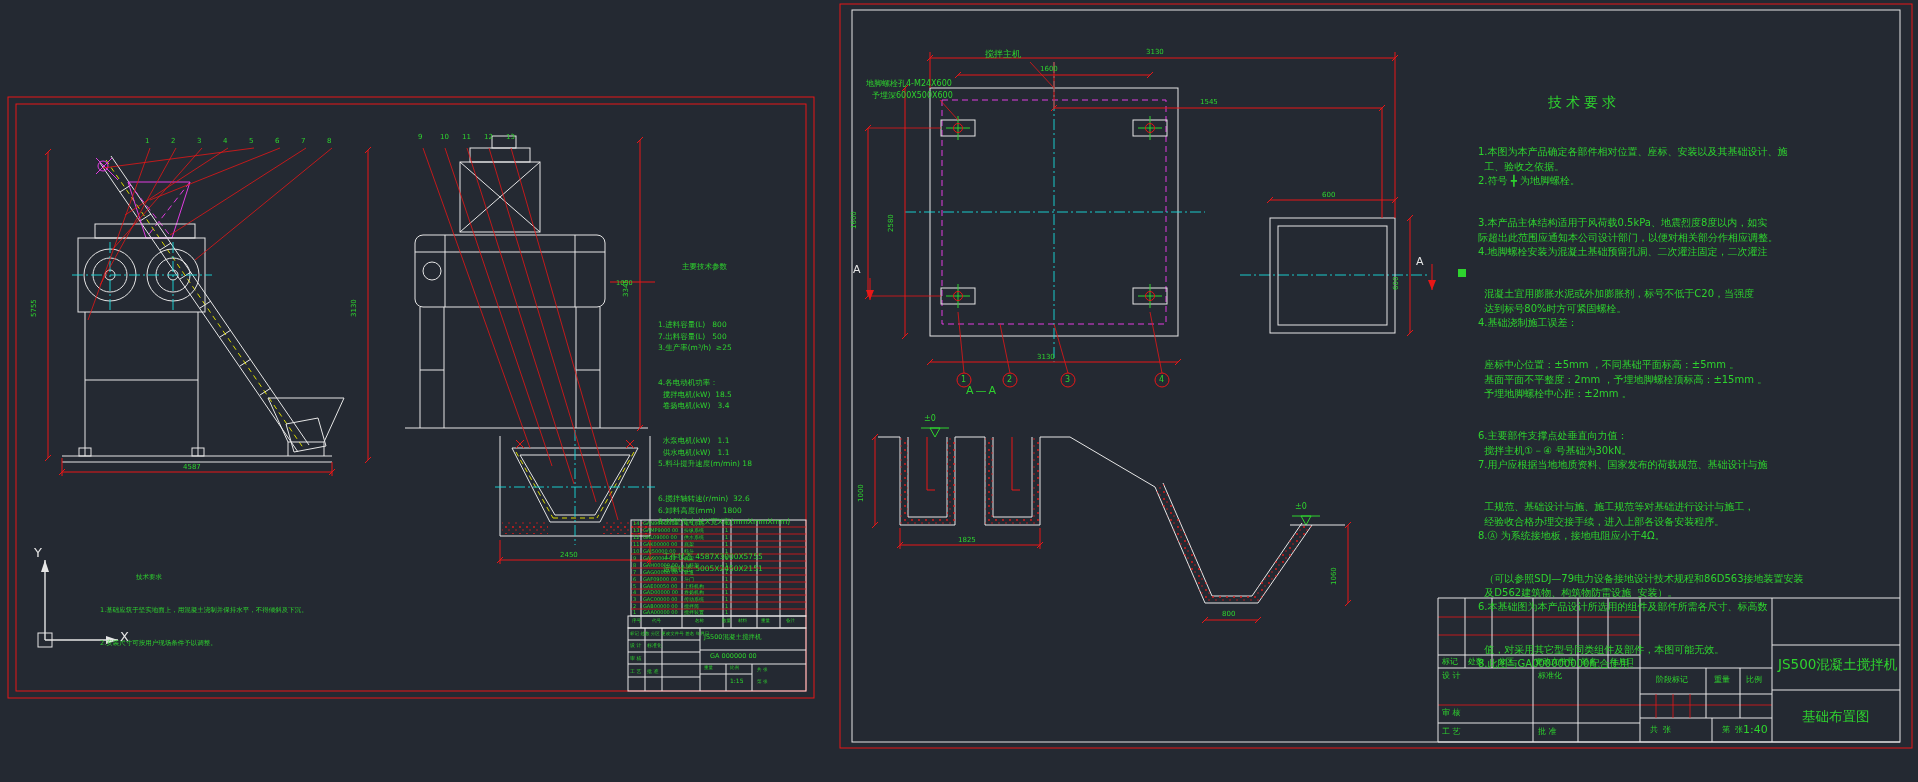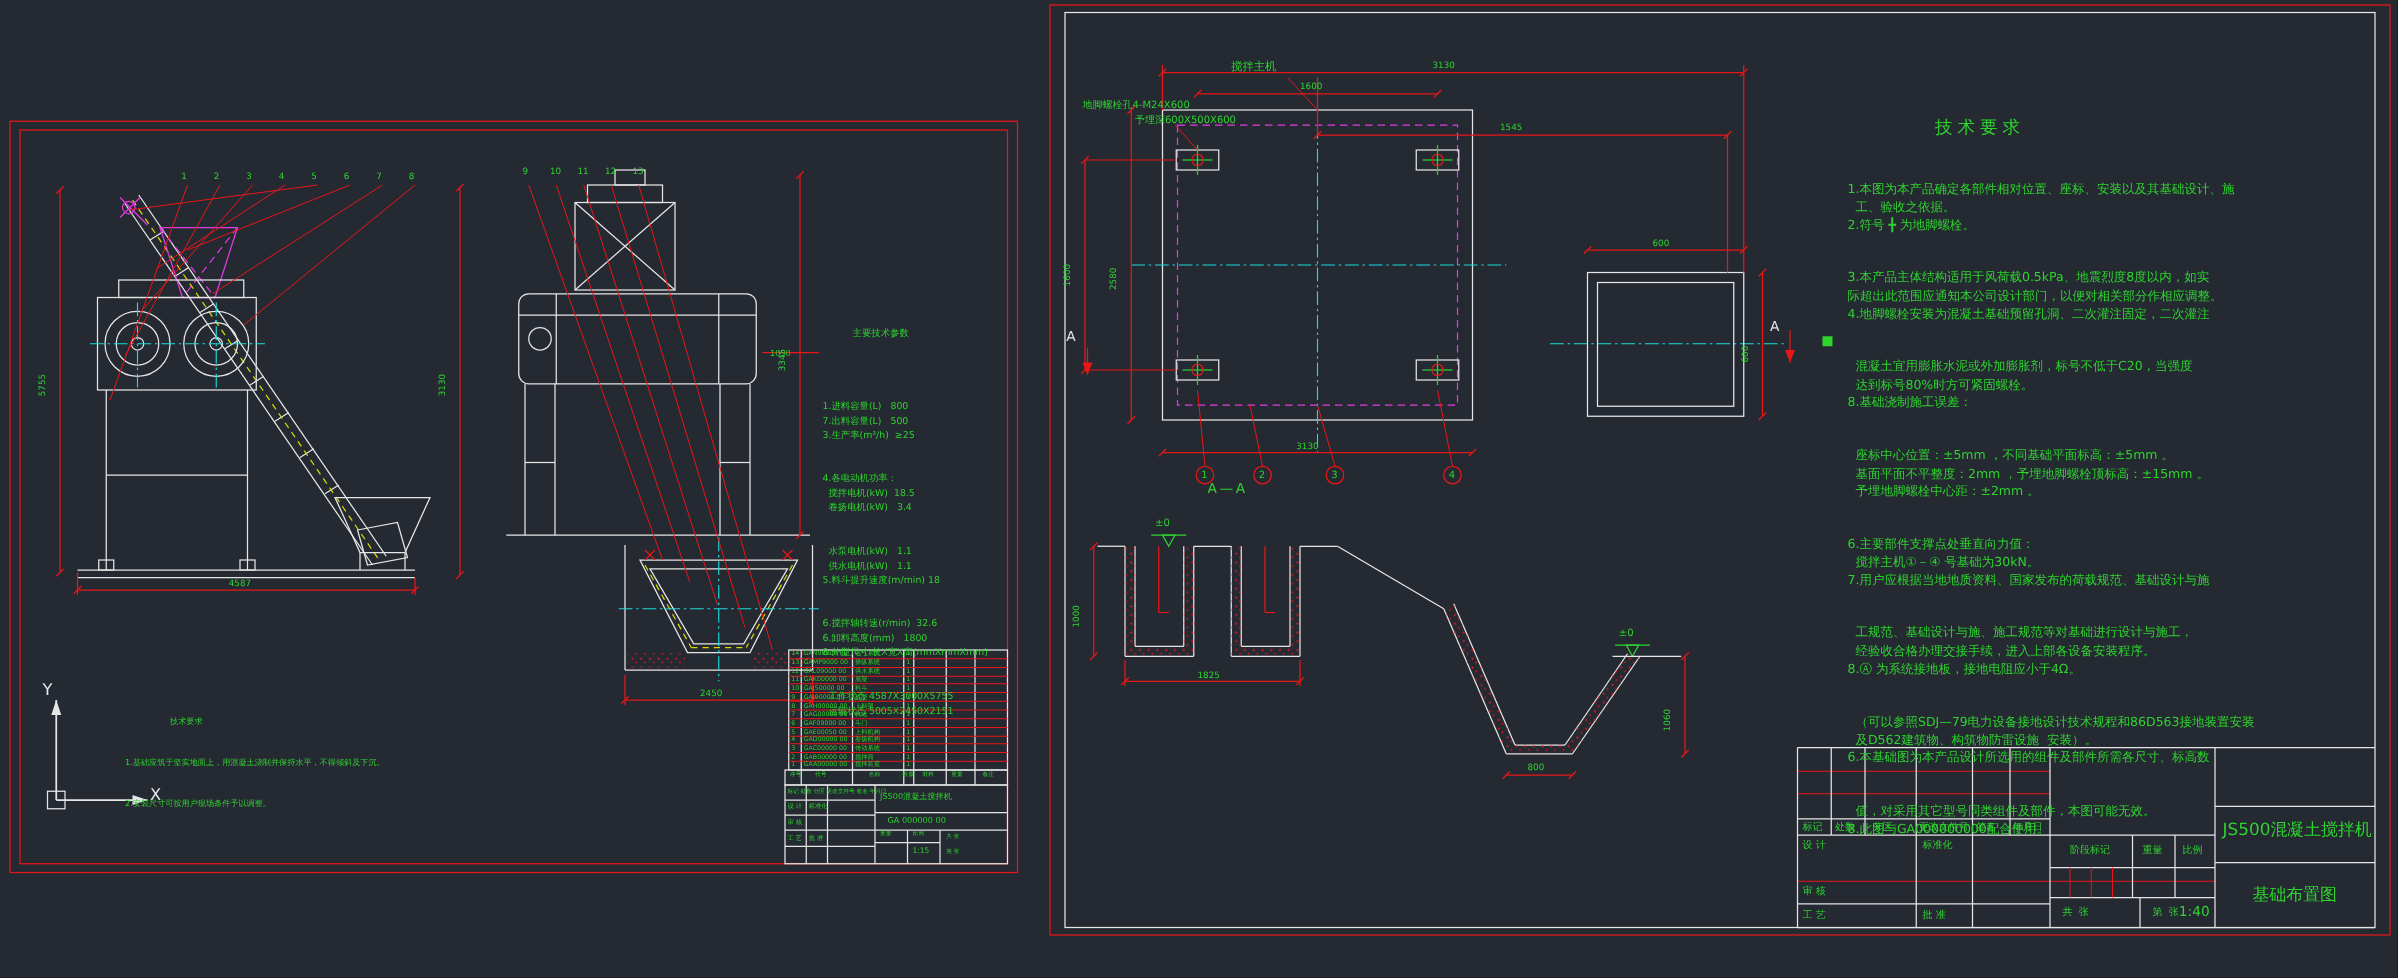--- a/index.html
+++ b/index.html
@@ -457,21 +457,21 @@
   <span class="t" style="left:757px;top:668px;font-size:4.5px">共 张</span>
   <span class="t" style="left:757px;top:680px;font-size:4.5px">第 张</span>
 </div>
 
 <span class="t tw" style="left:34px;top:546px;font-size:13px">Y</span>
 <span class="t tw" style="left:120px;top:630px;font-size:13px">X</span>
 
 <div>
   <span class="t" style="left:985px;top:50px;font-size:9px">搅拌主机</span>
   <span class="t" style="left:866px;top:80px;font-size:8px">地脚螺栓孔4-M24X600</span>
-  <span class="t" style="left:908px;top:92px;font-size:8px">予埋深600X500X600</span>
+  <span class="t" style="left:872px;top:92px;font-size:8px">予埋深600X500X600</span>
   <span class="t tw" style="left:853px;top:264px;font-size:11px">A</span>
   <span class="t tw" style="left:1416px;top:256px;font-size:11px">A</span>
   <span class="t" style="left:961px;top:376px;font-size:8px">1</span>
   <span class="t" style="left:1007px;top:376px;font-size:8px">2</span>
   <span class="t" style="left:1065px;top:376px;font-size:8px">3</span>
   <span class="t" style="left:1159px;top:376px;font-size:8px">4</span>
   <span class="t" style="left:1146px;top:49px;font-size:7px">3130</span>
   <span class="t" style="left:1200px;top:99px;font-size:7px">1545</span>
   <span class="t" style="left:1040px;top:66px;font-size:7px">1600</span>
   <span class="t rot" style="left:858px;top:222px;font-size:7px">1600</span>
@@ -488,21 +488,21 @@
   <span class="t rot" style="left:865px;top:495px;font-size:7px">1000</span>
   <span class="t" style="left:958px;top:537px;font-size:7px">1825</span>
   <span class="t rot" style="left:1338px;top:578px;font-size:7px">1060</span>
   <span class="t" style="left:1222px;top:611px;font-size:7px">800</span>
 </div>
 
 <span class="t" style="left:1548px;top:95px;font-size:14px;letter-spacing:4px">技术要求</span>
 <div class="t lines" style="left:1478px;top:117px;font-size:10px;line-height:14.2px;">
   <div>1.本图为本产品确定各部件相对位置、座标、安装以及其基础设计、施</div><div>  工、验收之依据。</div><div>2.符号 ╋ 为地脚螺栓。</div>
   <div>3.本产品主体结构适用于风荷载0.5kPa、地震烈度8度以内，如实</div><div>际超出此范围应通知本公司设计部门，以便对相关部分作相应调整。</div><div>4.地脚螺栓安装为混凝土基础预留孔洞、二次灌注固定，二次灌注</div>
-  <div>  混凝土宜用膨胀水泥或外加膨胀剂，标号不低于C20，当强度</div><div>  达到标号80%时方可紧固螺栓。</div><div>8.基础浇制施工误差：</div>
+  <div>  混凝土宜用膨胀水泥或外加膨胀剂，标号不低于C20，当强度</div><div>  达到标号80%时方可紧固螺栓。</div><div>4.基础浇制施工误差：</div>
   <div>  座标中心位置：±5mm ，不同基础平面标高：±5mm 。</div><div>  基面平面不平整度：2mm ，予埋地脚螺栓顶标高：±15mm 。</div><div>  予埋地脚螺栓中心距：±2mm 。</div>
   <div>6.主要部件支撑点处垂直向力值：</div><div>  搅拌主机①－④ 号基础为30kN。</div><div>7.用户应根据当地地质资料、国家发布的荷载规范、基础设计与施</div>
   <div>  工规范、基础设计与施、施工规范等对基础进行设计与施工，</div><div>  经验收合格办理交接手续，进入上部各设备安装程序。</div><div>8.Ⓐ 为系统接地板，接地电阻应小于4Ω。</div>
   <div>  （可以参照SDJ—79电力设备接地设计技术规程和86D563接地装置安装</div><div>  及D562建筑物、构筑物防雷设施  安装）。</div><div>6.本基础图为本产品设计所选用的组件及部件所需各尺寸、标高数</div>
   <div>  值，对采用其它型号同类组件及部件，本图可能无效。</div><div>8.此图与GA000000000配合使用。</div>
 </div>
 
 <div>
   <span class="t" style="left:1442px;top:658px;font-size:8px">标记</span>
   <span class="t" style="left:1468px;top:658px;font-size:8px">处数</span>

